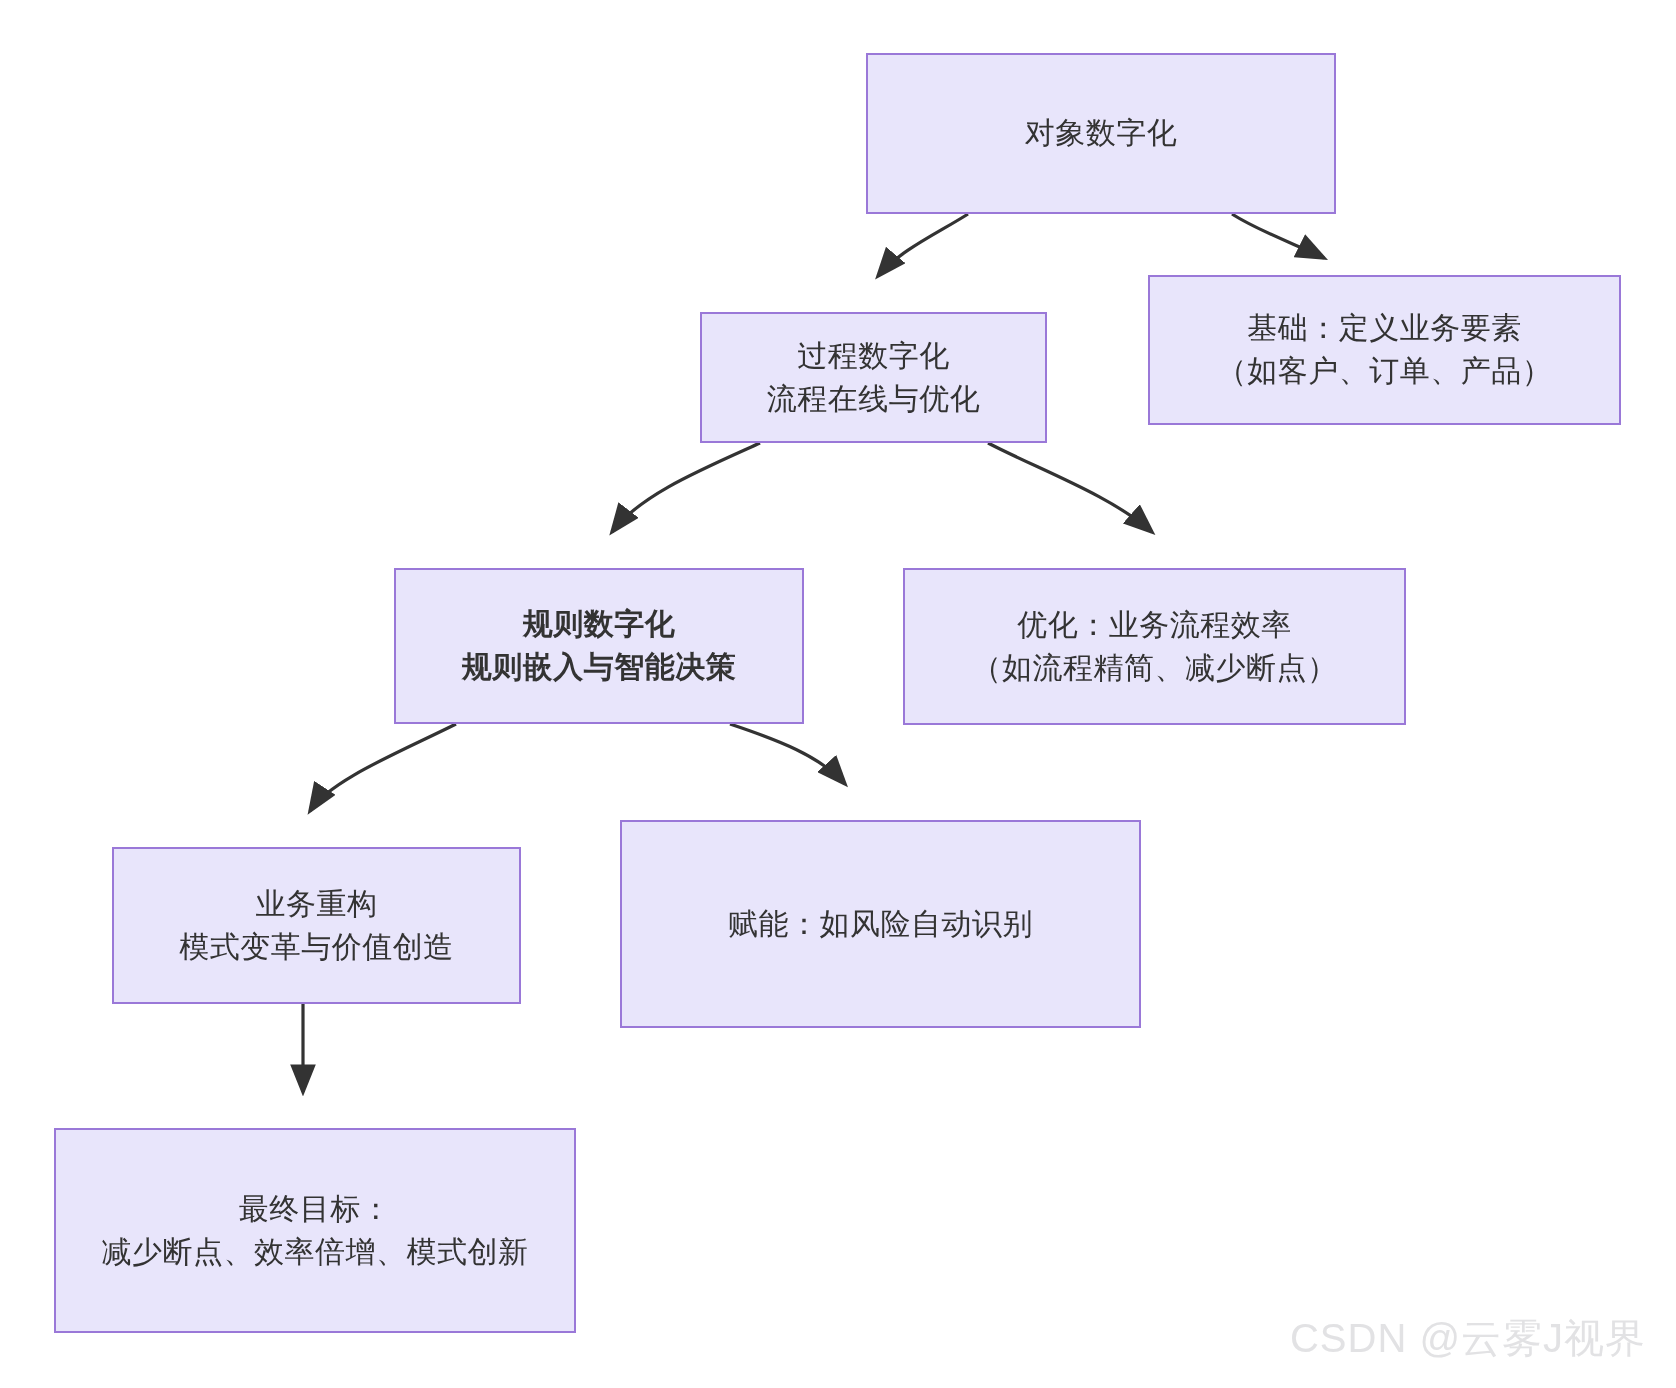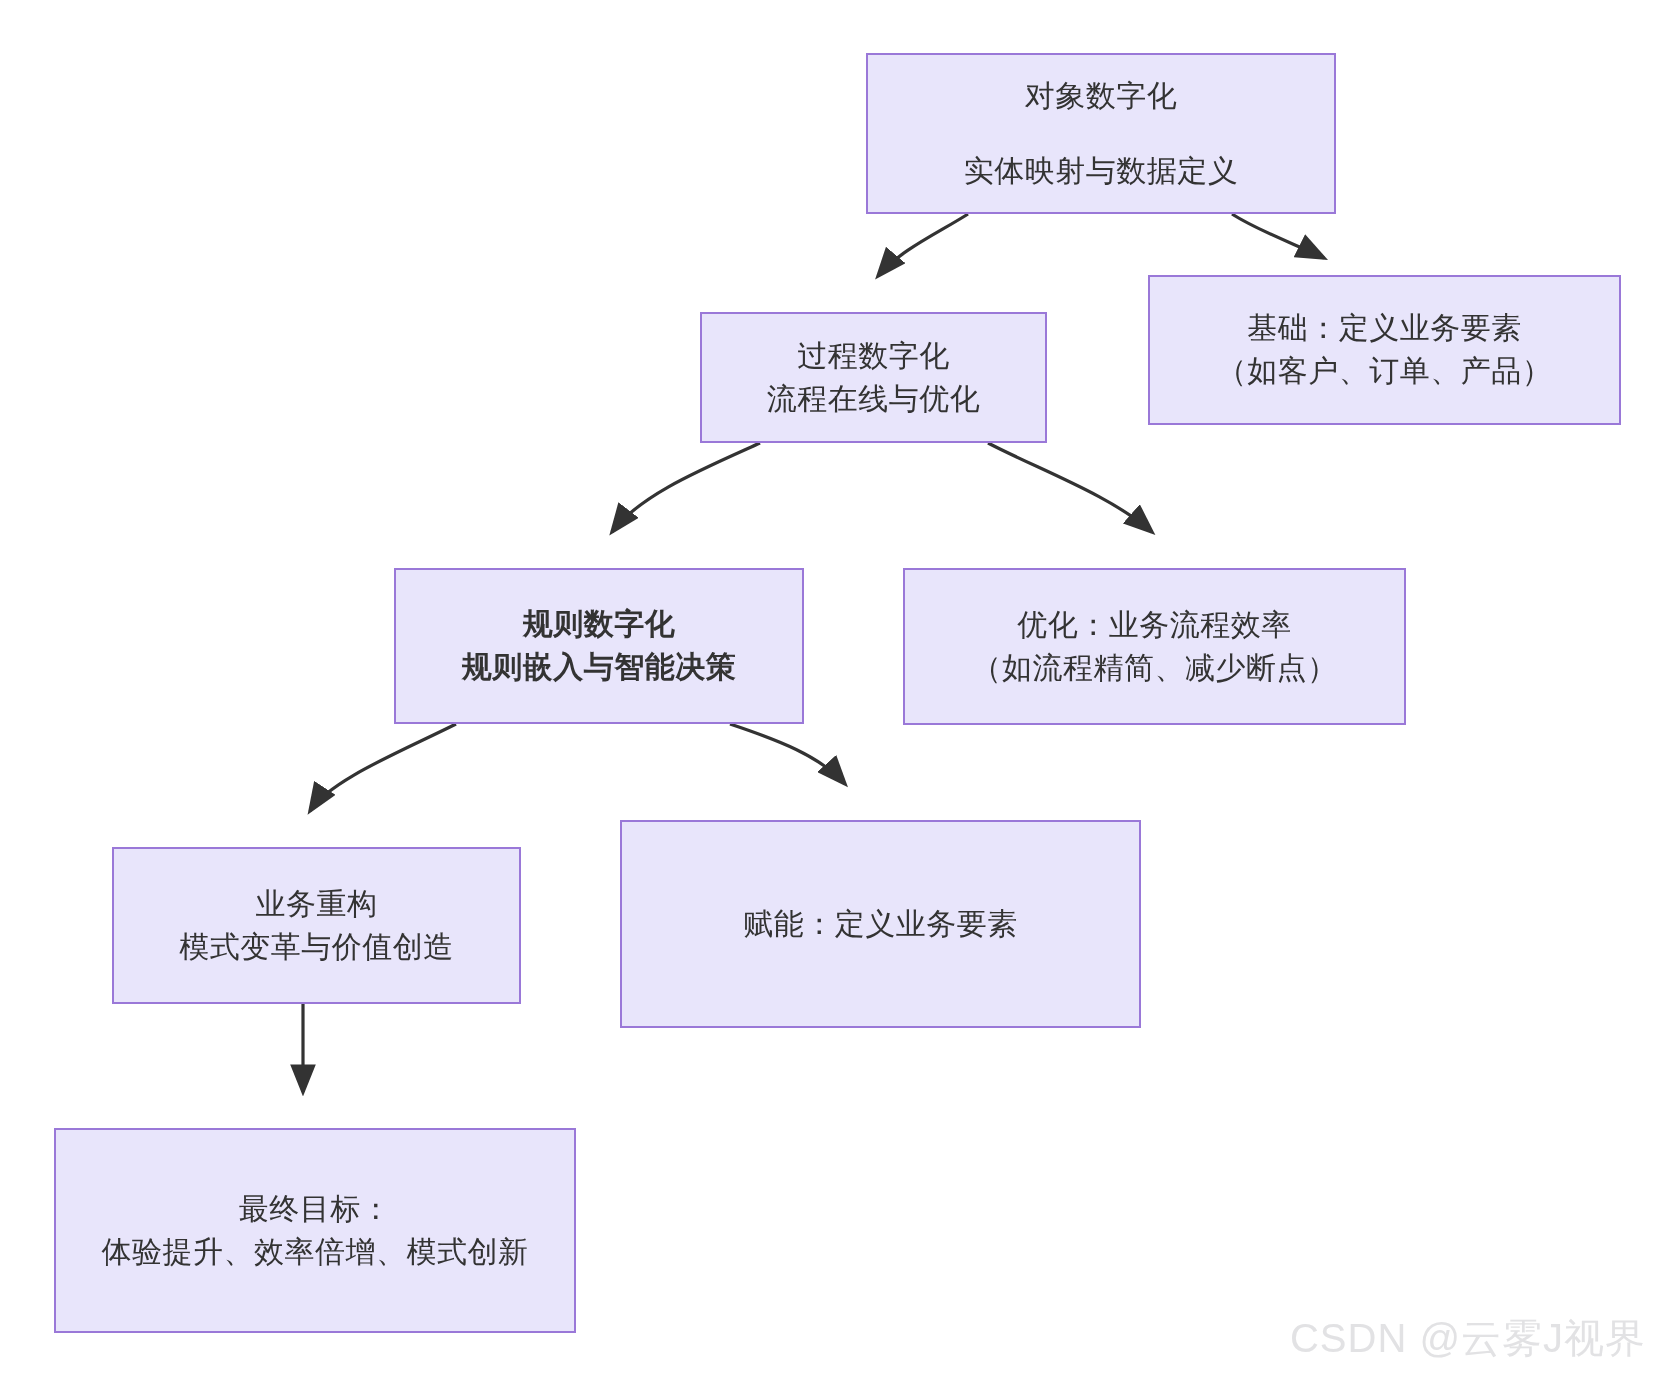--- a/index.html
+++ b/index.html
@@ -78,21 +78,20 @@
 
     <path d="M 456,724 C 400,752 330,780 310,811" fill="none" stroke="#333333" stroke-width="3.2" marker-end="url(#arrowhead)"></path>
 
     <path d="M 730,724 C 778,740 820,756 845,784" fill="none" stroke="#333333" stroke-width="3.2" marker-end="url(#arrowhead)"></path>
 
     <path d="M 303,1004 L 303,1092" fill="none" stroke="#333333" stroke-width="3.2" marker-end="url(#arrowhead)"></path>
   </svg>
 
   <div class="node" style="left:866px; top:53px; width:470px; height:161px;gap:32px;">
     <span class="line">对象数字化</span>
-    <span class="line">实体映射与数据定义</span>
   </div>
 
   <div class="node" style="left:700px; top:312px; width:347px; height:131px;">
     <span class="line">过程数字化</span>
     <span class="line">流程在线与优化</span>
   </div>
 
   <div class="node" style="left:1148px; top:275px; width:473px; height:150px;">
     <span class="line">基础：定义业务要素</span>
     <span class="line">（如客户、订单、产品）</span>
@@ -107,23 +106,23 @@
     <span class="line">优化：业务流程效率</span>
     <span class="line">（如流程精简、减少断点）</span>
   </div>
 
   <div class="node" style="left:112px; top:847px; width:409px; height:157px;">
     <span class="line">业务重构</span>
     <span class="line">模式变革与价值创造</span>
   </div>
 
   <div class="node" style="left:620px; top:820px; width:521px; height:208px; padding-left:34px; padding-right:34px;">
-    <span class="line">赋能：定义业务要素</span>
+    <span class="line">赋能：如风险自动识别</span>
   </div>
 
   <div class="node" style="left:54px; top:1128px; width:522px; height:205px; padding-left:40px; padding-right:40px;font-family:Liberation Serif, serif;">
     <span class="line">最终目标：</span>
-    <span class="line wrap">体验提升、效率倍增、模式创新</span>
+    <span class="line wrap">减少断点、效率倍增、模式创新</span>
   </div>
 
   <div id="watermark">CSDN @云雾J视界</div>
 
 </div>
 
 </body></html>

